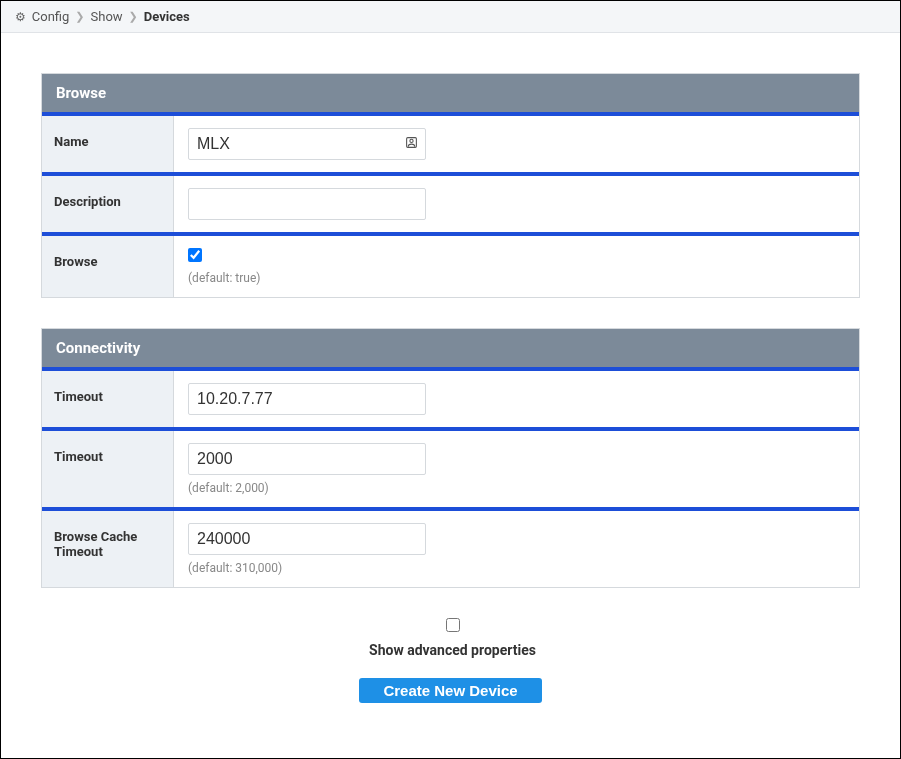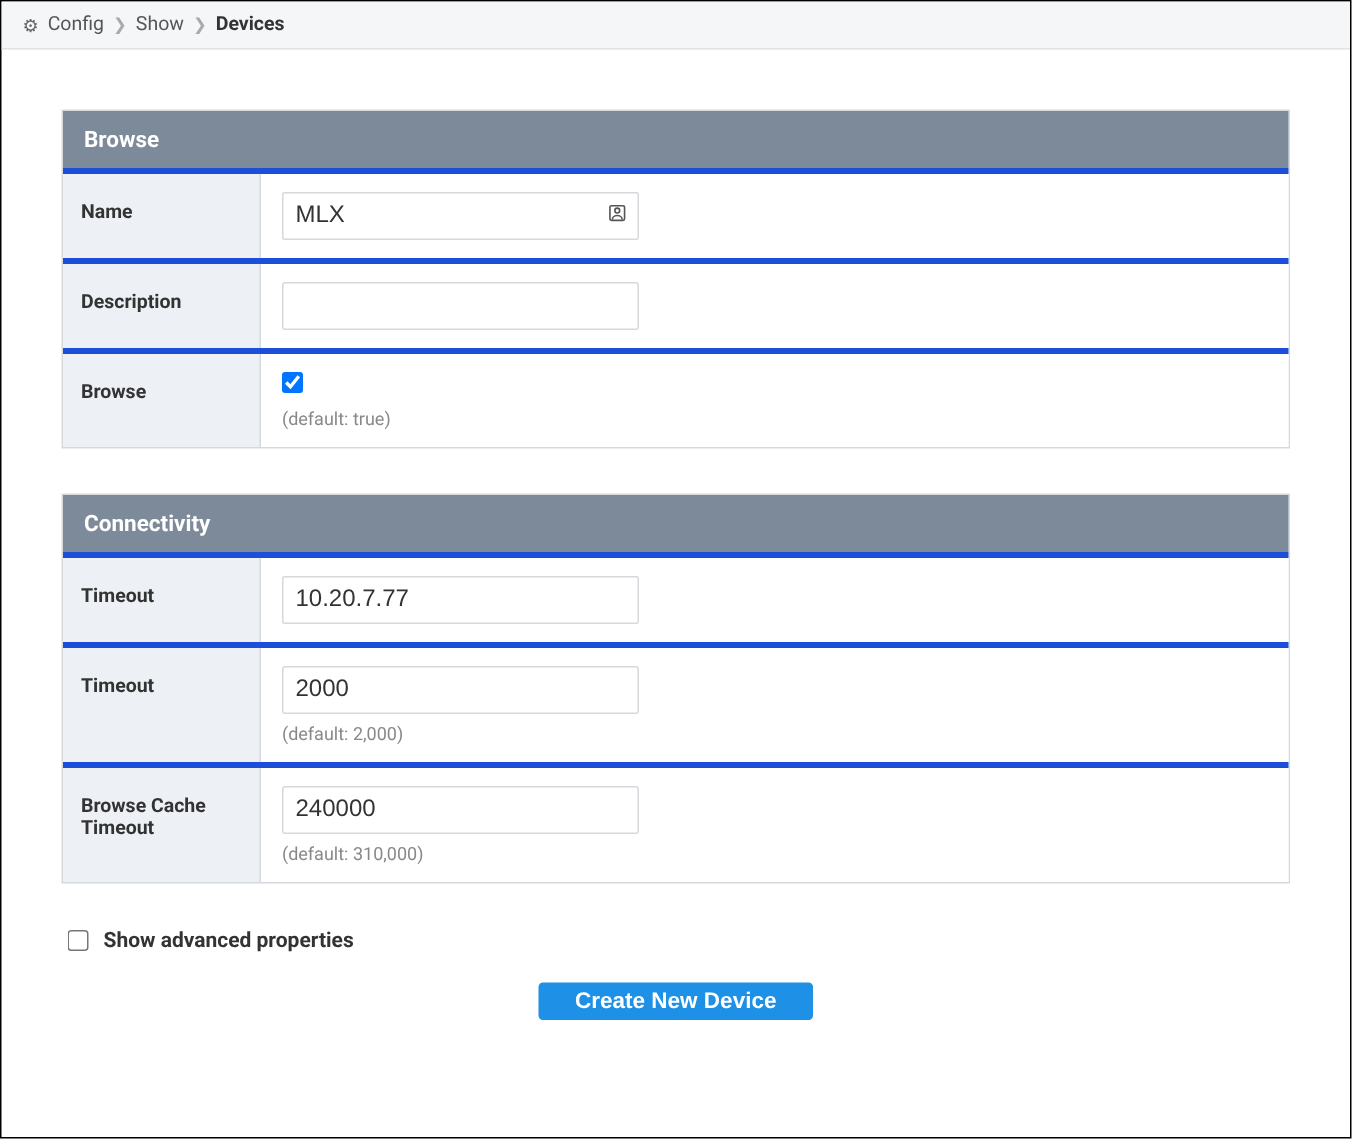--- a/index.html
+++ b/index.html
@@ -106,20 +106,21 @@
       font-size: 12px;
       color: #888;
       margin-top: 6px;
     }
     .checkbox-row {
       display: flex;
       align-items: center;
       gap: 10px;
       margin: 0 0 20px 0;
       padding-left: 4px;
+      flex-direction: column;
     }
     .checkbox-row label {
       font-weight: 700;
       font-size: 14px;
       color: #333;
     }
     .button-row {
       text-align: center;
     }
     .primary-btn {

